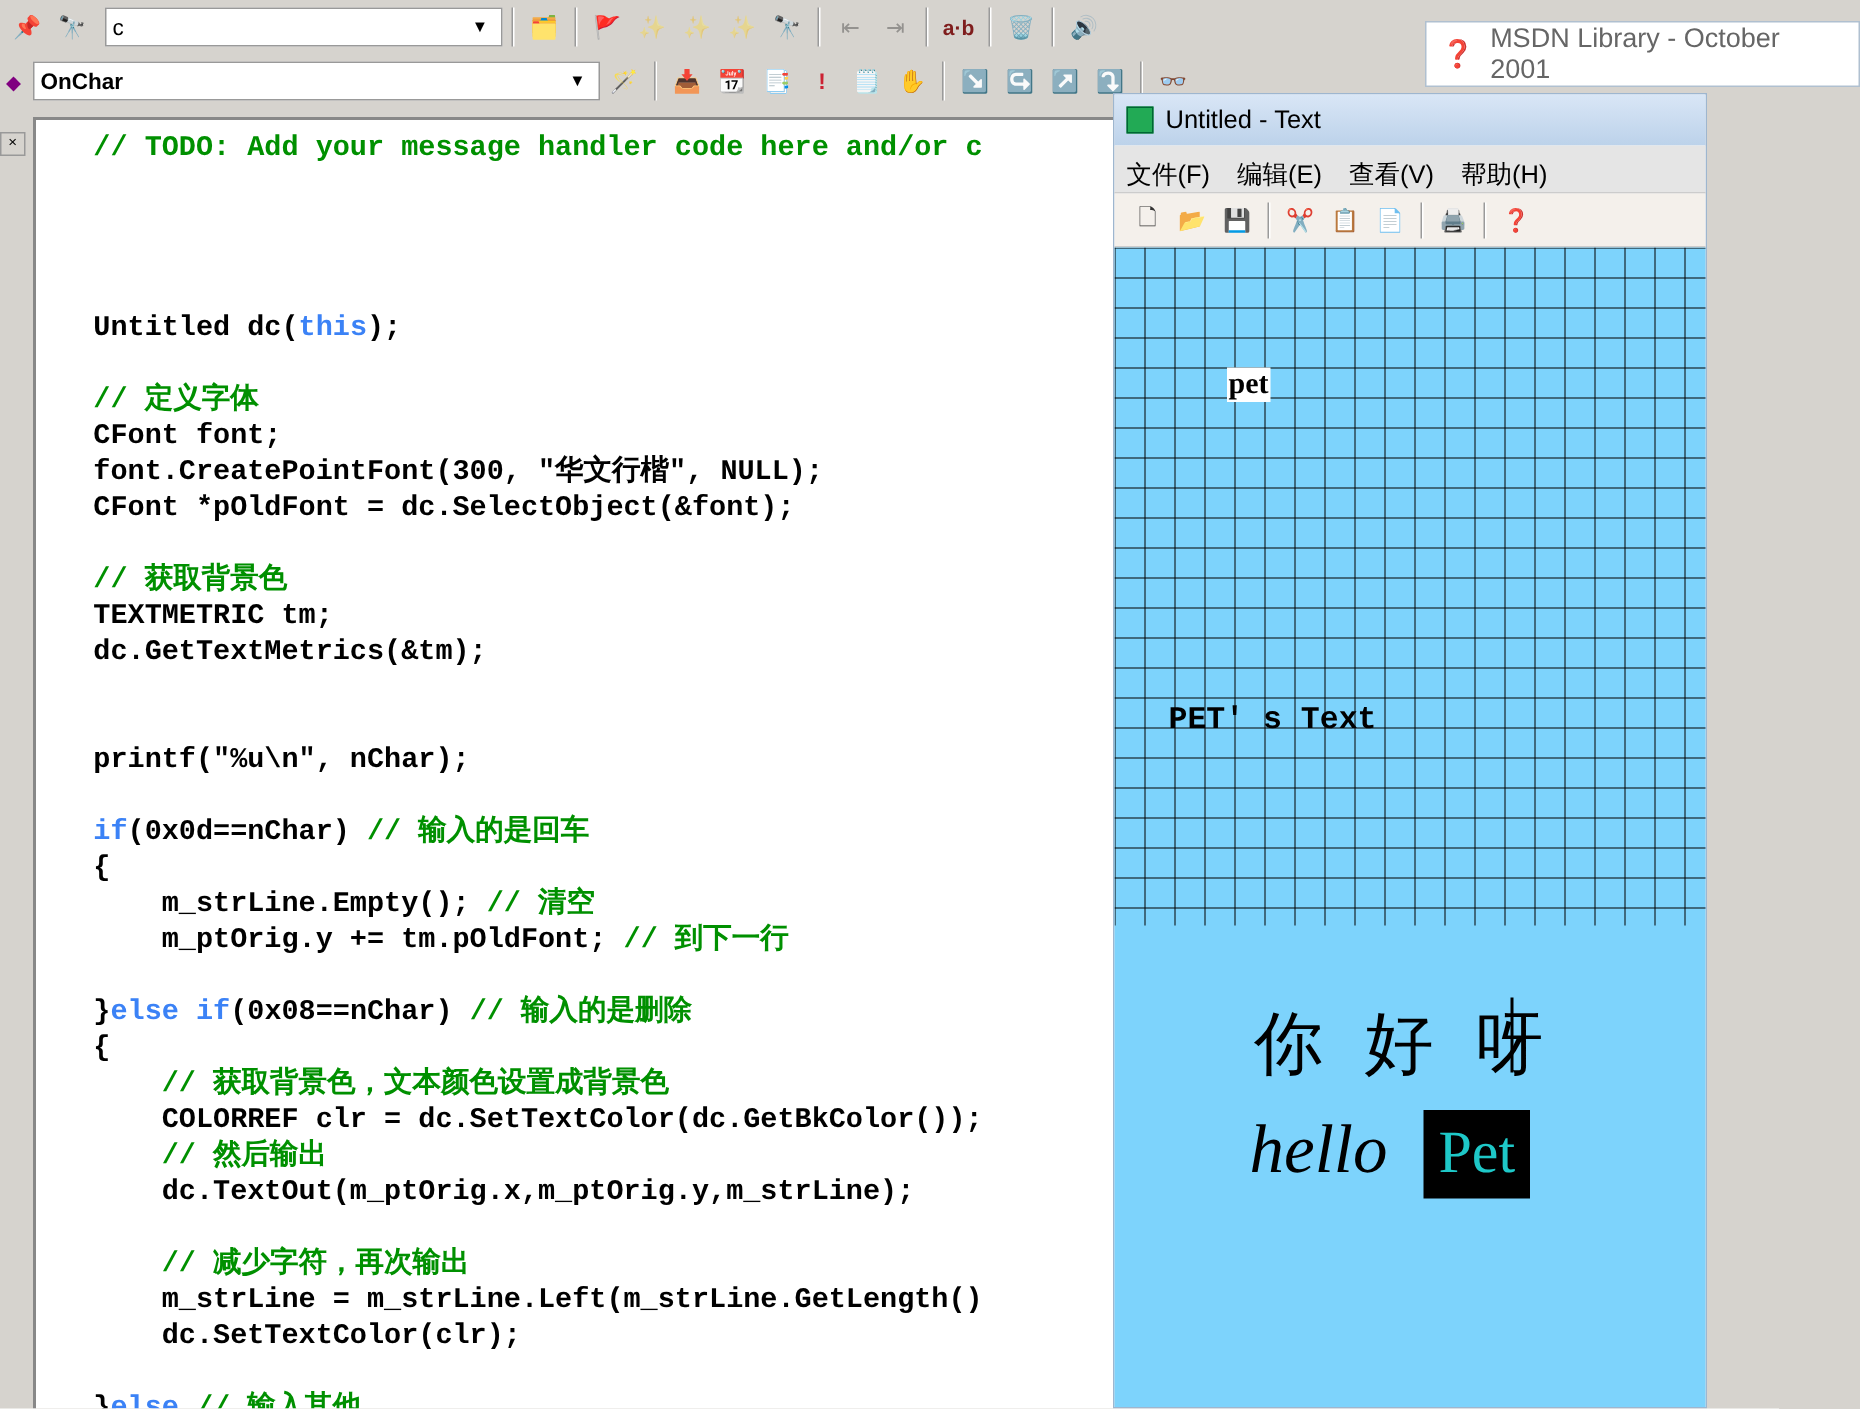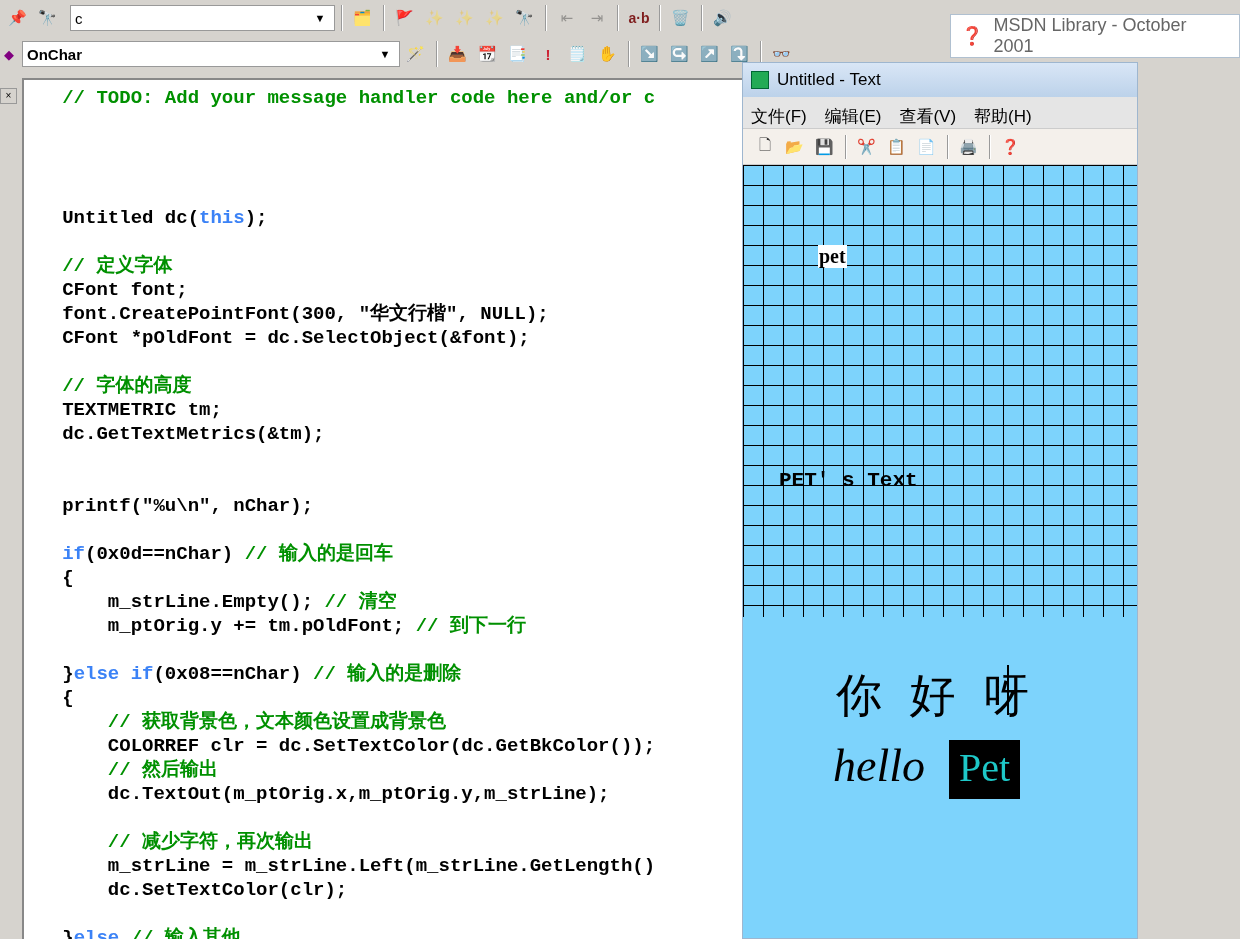--- a/index.html
+++ b/index.html
@@ -292,21 +292,21 @@
 
 
 
    <span>Untitled dc(</span><span class="c-keyword">this</span><span>);</span>
 
    <span class="c-comment">// 定义字体</span>
    <span>CFont font;</span>
    <span>font.CreatePointFont(300, "华文行楷", NULL);</span>
    <span>CFont *pOldFont = dc.SelectObject(&amp;font);</span>
 
-   <span class="c-comment">// 字体的高度</span>
+   <span class="c-comment">// 获取背景色</span>
    <span>TEXTMETRIC tm;</span>
    <span>dc.GetTextMetrics(&amp;tm);</span>
 
 
    <span>printf("%u\n", nChar);</span>
 
    <span class="c-keyword">if</span><span>(0x0d==nChar) </span><span class="c-comment">// 输入的是回车</span>
    <span>{</span>
    <span>    m_strLine.Empty(); </span><span class="c-comment">// 清空</span>
    <span>    m_ptOrig.y += tm.pOldFont; </span><span class="c-comment">// 到下一行</span>

